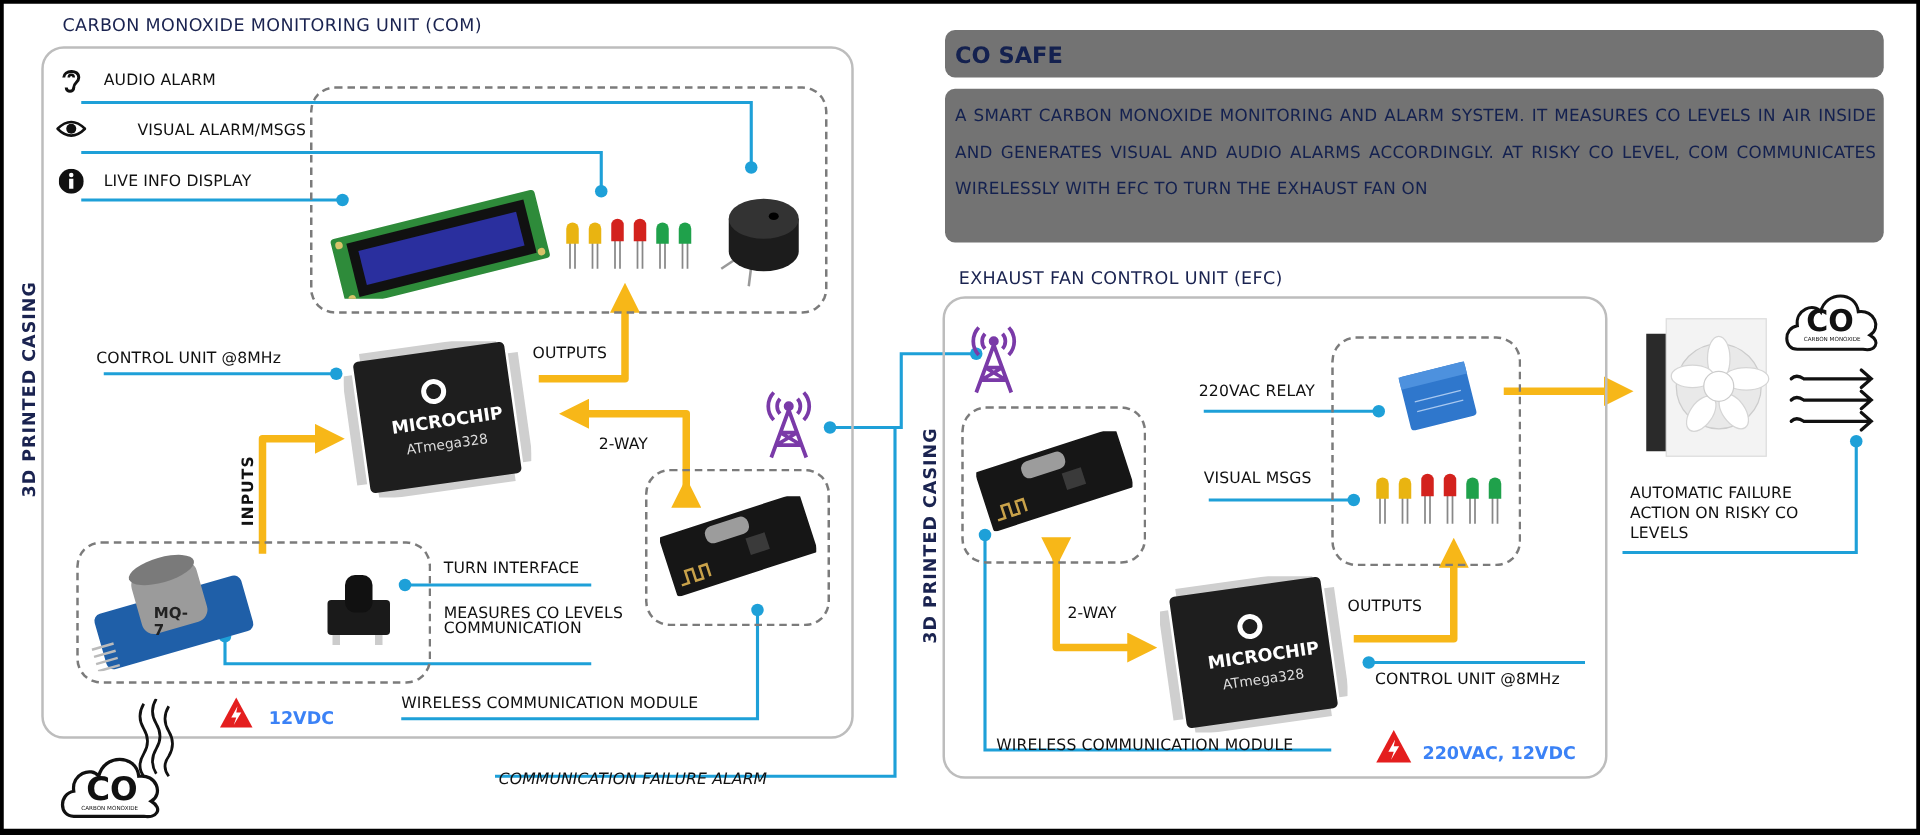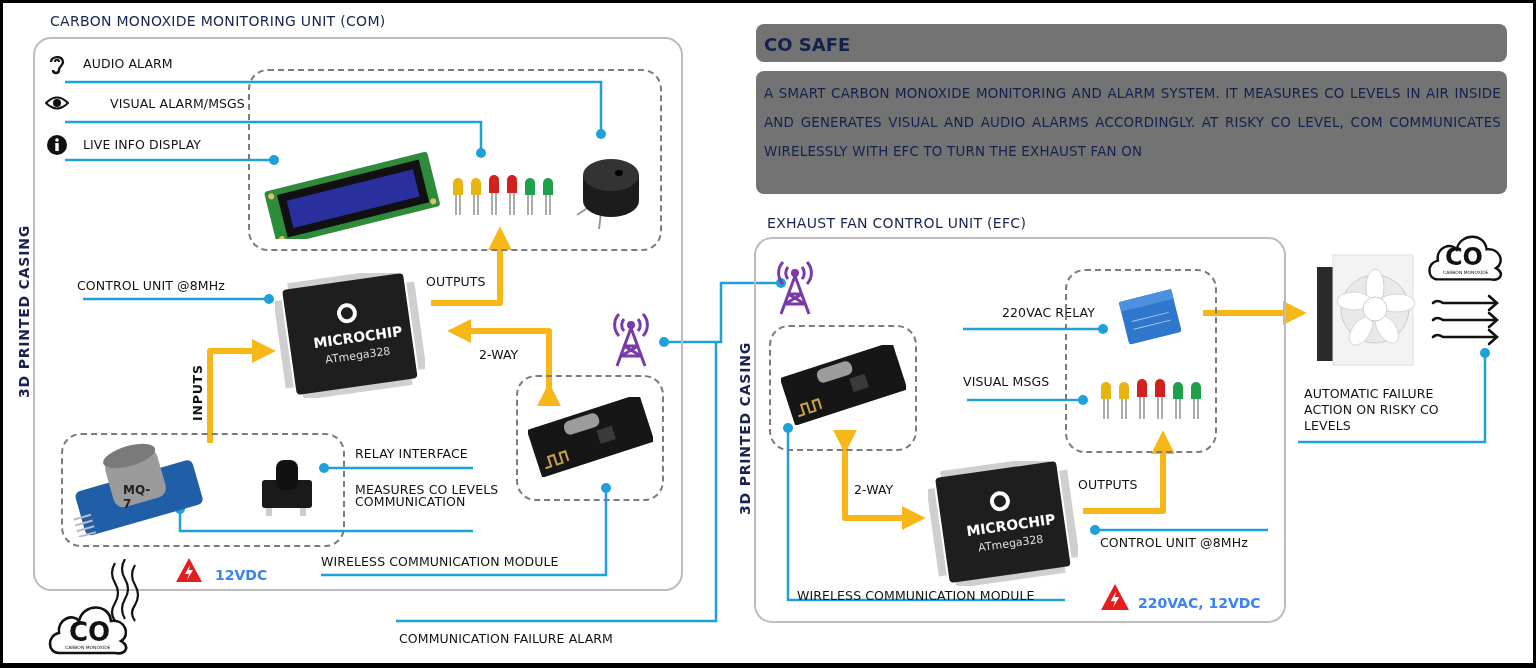--- a/index.html
+++ b/index.html
@@ -208,21 +208,21 @@
     <div class="abs" style="left:56px;top:46px;font-size:12px;font-weight:bold;color:#222;">MQ-7</div>
   </div>
   <div class="abs" style="left:255px;top:455px;">
     <svg width="60" height="60" viewBox="0 0 60 60">
         <rect x="4" y="22" width="50" height="28" rx="3" fill="#1a1a1a"></rect>
         <rect x="8" y="50" width="6" height="8" fill="#ccc"></rect>
         <rect x="42" y="50" width="6" height="8" fill="#ccc"></rect>
         <rect x="18" y="2" width="22" height="30" rx="8" fill="#111"></rect>
       </svg>
   </div>
-  <div class="lbl" style="left:352px;top:443px;">RELAY INTERFACE</div>
+  <div class="lbl" style="left:352px;top:443px;">TURN INTERFACE</div>
   <div class="lbl" style="left:352px;top:491px;">COMMUNICATION</div>
   <div class="lbl" style="left:352px;top:479px;">MEASURES CO LEVELS</div>
   <div class="lbl" style="left:318px;top:551px;">WIRELESS COMMUNICATION MODULE</div>
 
   <div class="abs" style="left:172px;top:554px;">
     <svg width="28" height="26" viewBox="0 0 28 26">
         <path d="M14,1 L27,25 L1,25 z" fill="#e41e1e"></path>
         <path d="M15,8 L10,17 L14,17 L12,23 L18,13 L14,13 z" fill="#fff"></path>
       </svg>
   </div>
@@ -236,21 +236,21 @@
       </svg>
   </div>
   <div class="abs" style="left:42px;top:592px;width:88px;height:64px;">
     <svg width="88" height="64" viewBox="0 0 88 64">
         <path d="M14,58 C2,58 2,40 14,38 C12,24 28,18 34,26 C38,8 64,8 66,26 C80,24 86,40 76,46 C86,52 80,60 70,58 z" fill="#fff" stroke="#111" stroke-width="2.6"></path>
       </svg>
     <div class="abs" style="left:24px;top:22px;font-size:26px;font-weight:bold;color:#111;">CO</div>
     <div class="abs" style="left:20px;top:50px;font-size:4.5px;color:#111;">CARBON MONOXIDE</div>
   </div>
 
-  <div class="lbl" style="left:396px;top:628px;">COMMUNICATION FAILURE ALARM</div>
+  <div class="lbl" style="left:396px;top:612px;font-style:italic;">COMMUNICATION FAILURE ALARM</div>
 
   <div class="panel" style="left:753px;top:21px;width:751px;height:38px;">
     <div class="abs" style="left:8px;top:10px;font-size:18px;font-weight:bold;color:#14214f;">CO SAFE</div>
   </div>
   <div class="panel" style="left:753px;top:68px;width:751px;height:123px;">
     <div class="abs" style="left:8px;top:8px;width:737px;font-size:13.4px;line-height:29px;text-align:justify;letter-spacing:0.2px;">A SMART CARBON MONOXIDE MONITORING AND ALARM SYSTEM. IT MEASURES CO LEVELS IN AIR INSIDE AND GENERATES VISUAL AND AUDIO ALARMS ACCORDINGLY. AT RISKY CO LEVEL, COM COMMUNICATES WIRELESSLY WITH EFC TO TURN THE EXHAUST FAN ON</div>
   </div>
 
   <div class="ttl" style="left:764px;top:212px;">EXHAUST FAN CONTROL UNIT (EFC)</div>
   <div class="box" style="left:751px;top:234px;width:528px;height:382px;"></div>
@@ -269,21 +269,21 @@
     <svg width="125" height="80" viewBox="0 0 125 80">
         <g transform="rotate(-18 62 40)">
           <rect x="4" y="14" width="118" height="50" rx="2" fill="#161616"></rect>
           <rect x="40" y="18" width="36" height="14" rx="6" fill="#9c9c9c"></rect>
           <rect x="70" y="36" width="16" height="14" fill="#3a3a3a"></rect>
           <path d="M10,56 h6 v-10 h6 v10 h6 v-10 h6 v10" stroke="#c9a24a" stroke-width="2" fill="none"></path>
         </g>
       </svg>
   </div>
 
-  <div class="lbl" style="left:956px;top:302px;margin-left:43px;">220VAC RELAY</div>
+  <div class="lbl" style="left:956px;top:302px;">220VAC RELAY</div>
   <div class="lbl" style="left:960px;top:371px;">VISUAL MSGS</div>
 
   <div class="dash" style="left:1062px;top:266px;width:148px;height:180px;"></div>
   <div class="abs" style="left:1112px;top:278px;">
     <svg width="70" height="70" viewBox="0 0 70 70">
         <g transform="rotate(-14 35 35)">
           <rect x="8" y="14" width="54" height="44" rx="3" fill="#2f77cc"></rect>
           <rect x="8" y="14" width="54" height="10" fill="#4d91de"></rect>
           <line x1="16" y1="36" x2="54" y2="36" stroke="#a8c8f0" stroke-width="1"></line>
           <line x1="16" y1="44" x2="54" y2="44" stroke="#a8c8f0" stroke-width="1"></line>

